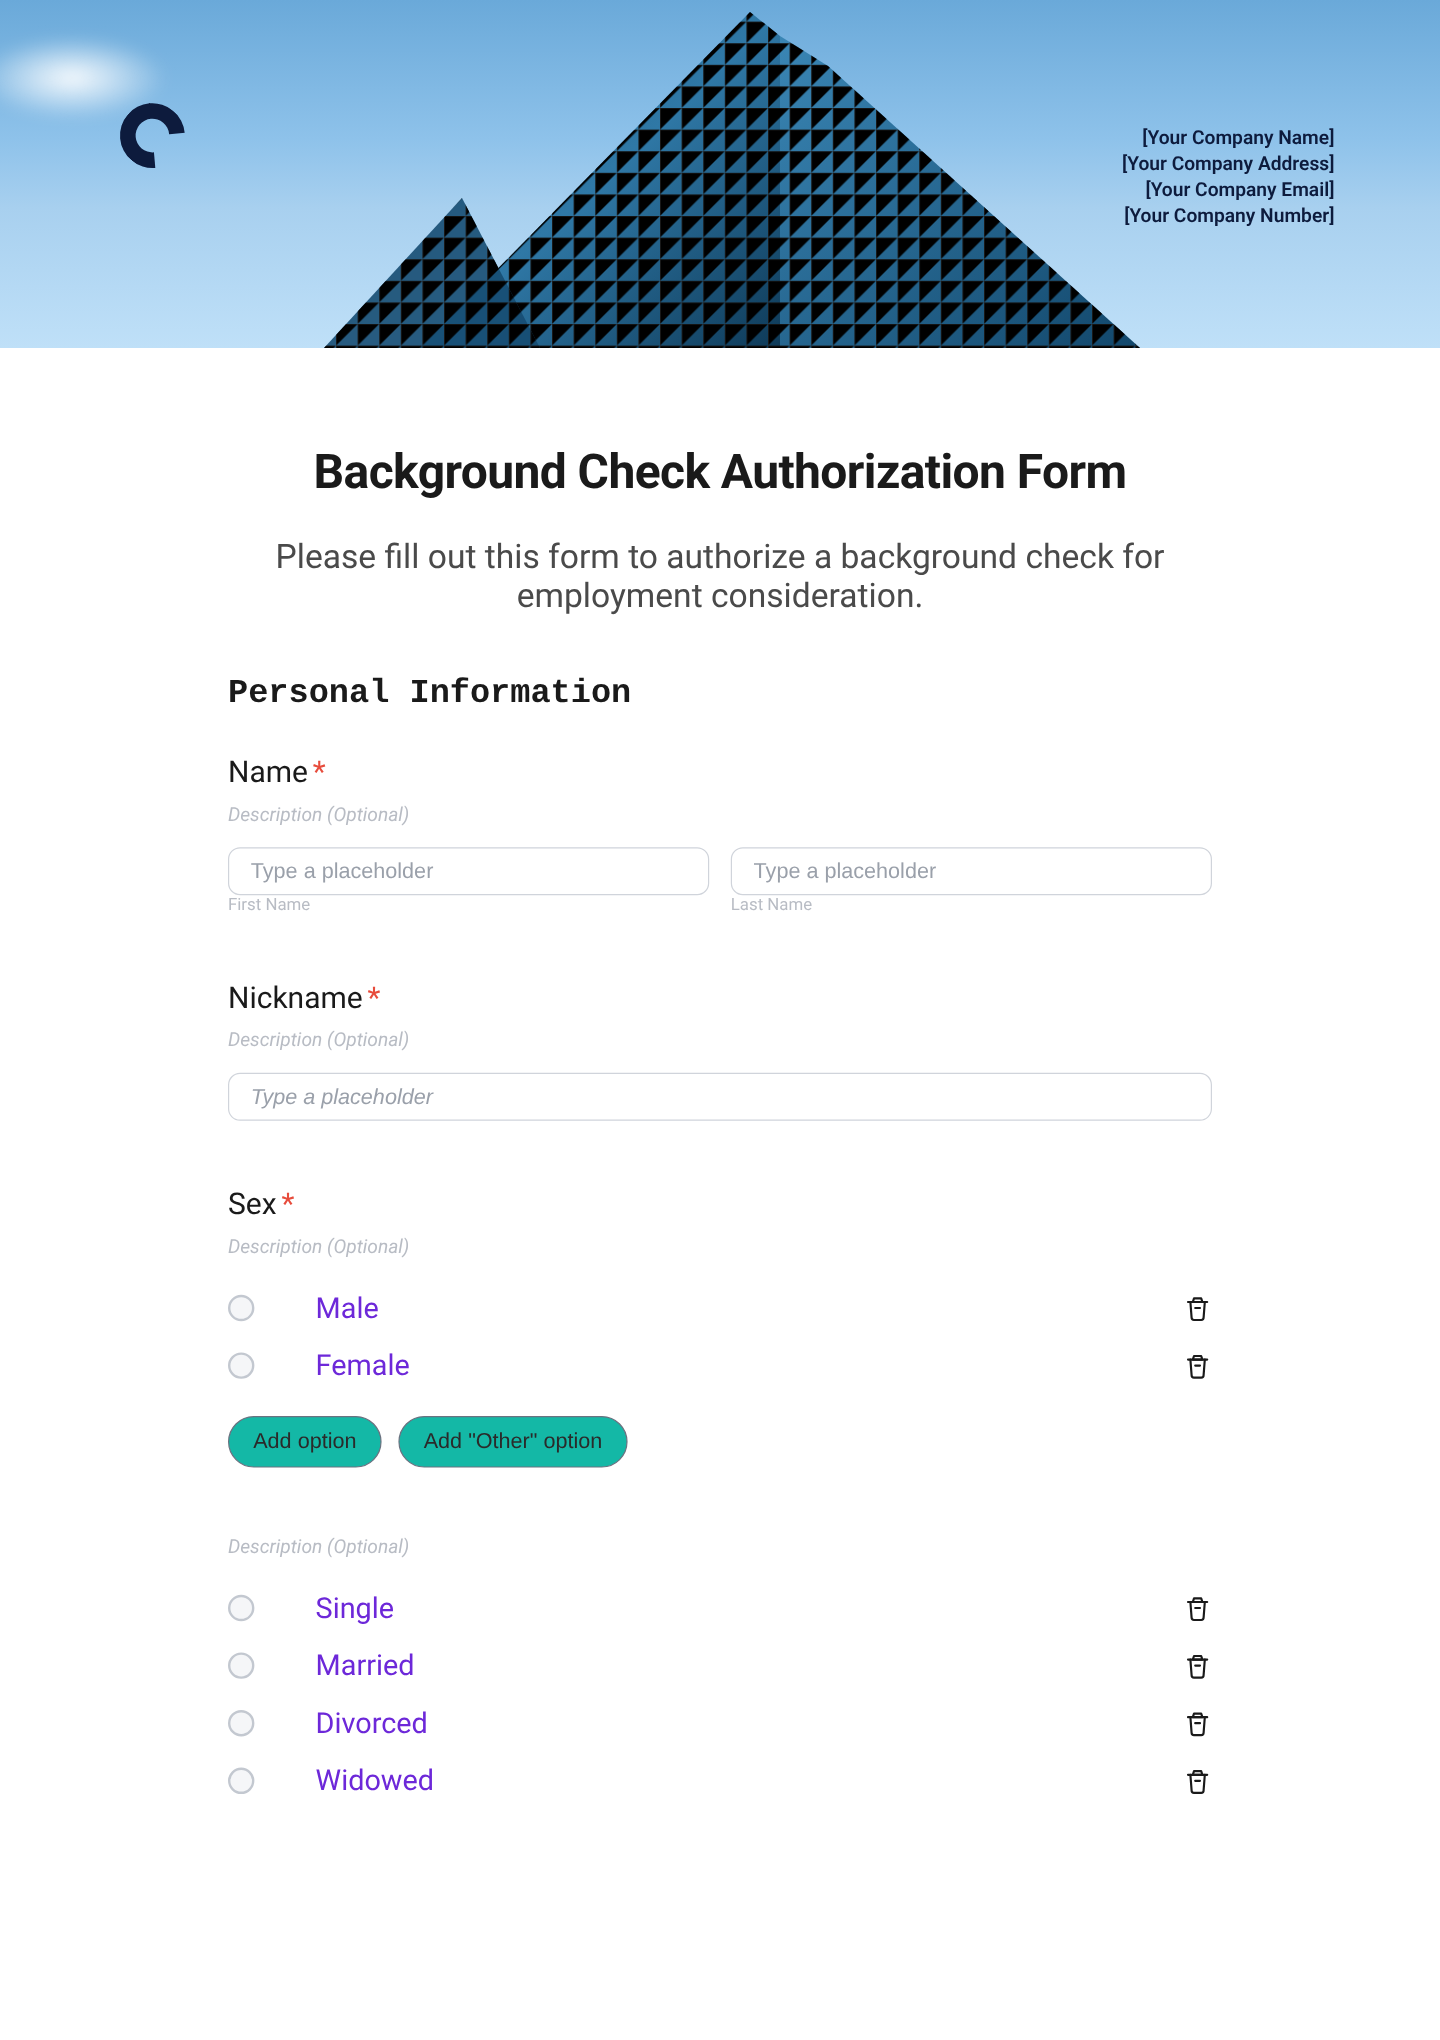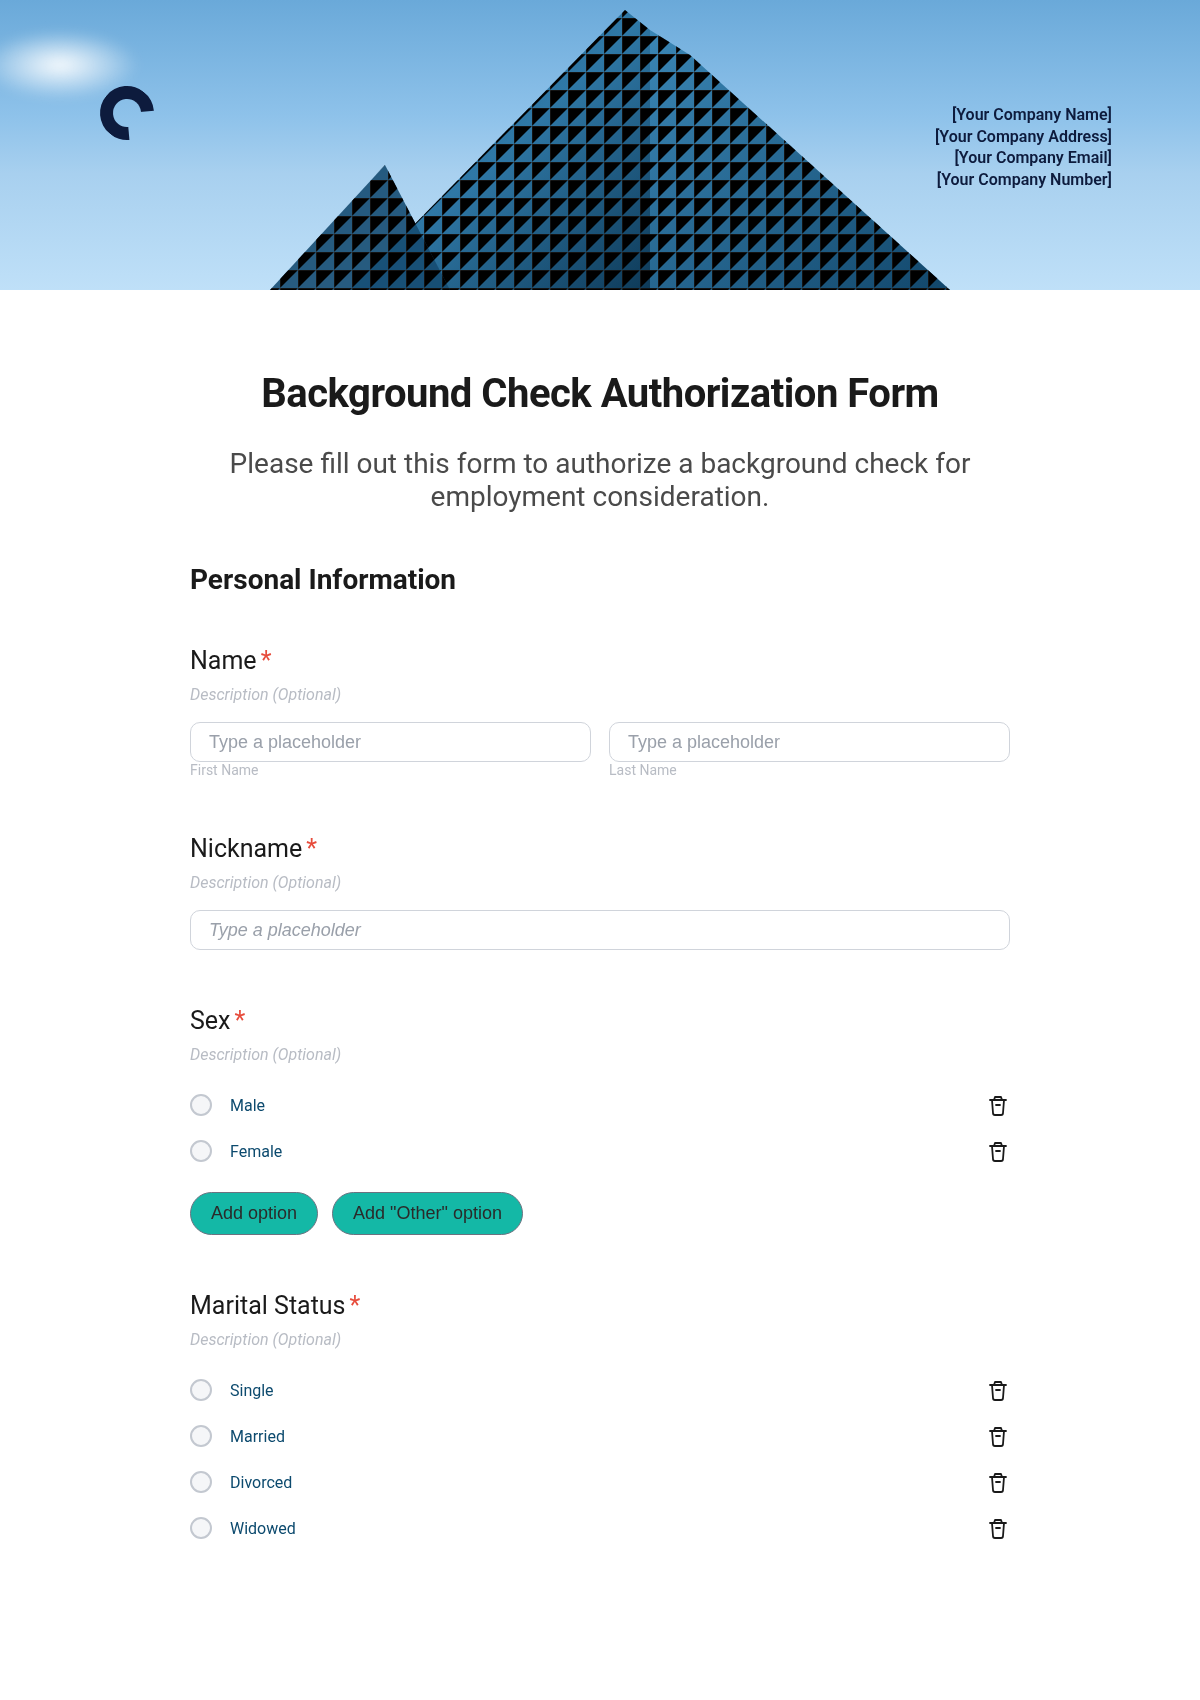--- a/index.html
+++ b/index.html
@@ -74,21 +74,22 @@
   .form-subtitle {
     font-size: 28px;
     color: #4a4a4a;
     text-align: center;
     margin-bottom: 50px;
   }
   .section-heading {
     font-size: 28px;
     font-weight: 700;
     color: #1a1a1a;
-    margin-bottom: 50px;
+    margin-bottom: 36px;
+    font-family: Liberation Mono, monospace;
   }
   .field-block { margin-bottom: 56px; }
   .field-label {
     font-size: 25px;
     font-weight: 400;
     color: #1a1a1a;
     margin-bottom: 10px;
   }
   .required { color: #e74c3c; margin-left: 4px; }
   .field-desc {
@@ -124,21 +125,21 @@
   }
   .option-left { display: flex; align-items: center; gap: 18px; }
   .radio {
     width: 22px;
     height: 22px;
     border: 2px solid #c3c8d0;
     border-radius: 50%;
     background: #f5f6f8;
     flex-shrink: 0;
   }
-  .option-text { font-size: 16px; color: #0c4a6e; }
+  .option-text { font-size: 24px; color: #6d28d9; margin-left: 33px; }
   .trash {
     width: 24px;
     height: 26px;
     cursor: pointer;
     flex-shrink: 0;
   }
   .option-buttons { display: flex; gap: 14px; margin-top: 18px; }
   .pill-btn {
     padding: 10px 20px;
     font-size: 18px;
@@ -256,23 +257,20 @@
       </span>
     </div>
 
     <div class="option-buttons">
       <button class="pill-btn">Add option</button>
       <button class="pill-btn">Add "Other" option</button>
     </div>
   </div>
 
   <div class="field-block" style="margin-bottom:0;">
-    <div class="field-label">
-      <span>Marital Status</span><span class="required">*</span>
-    </div>
     <div class="field-desc">Description (Optional)</div>
 
     <div class="option-row">
       <div class="option-left">
         <span class="radio"></span>
         <span class="option-text">Single</span>
       </div>
       <span class="trash">
         <svg viewBox="0 0 24 24" width="24" height="26" fill="none" stroke="#1a1a1a" stroke-width="1.8" stroke-linecap="round" stroke-linejoin="round">
             <path d="M4 7h16"></path>

